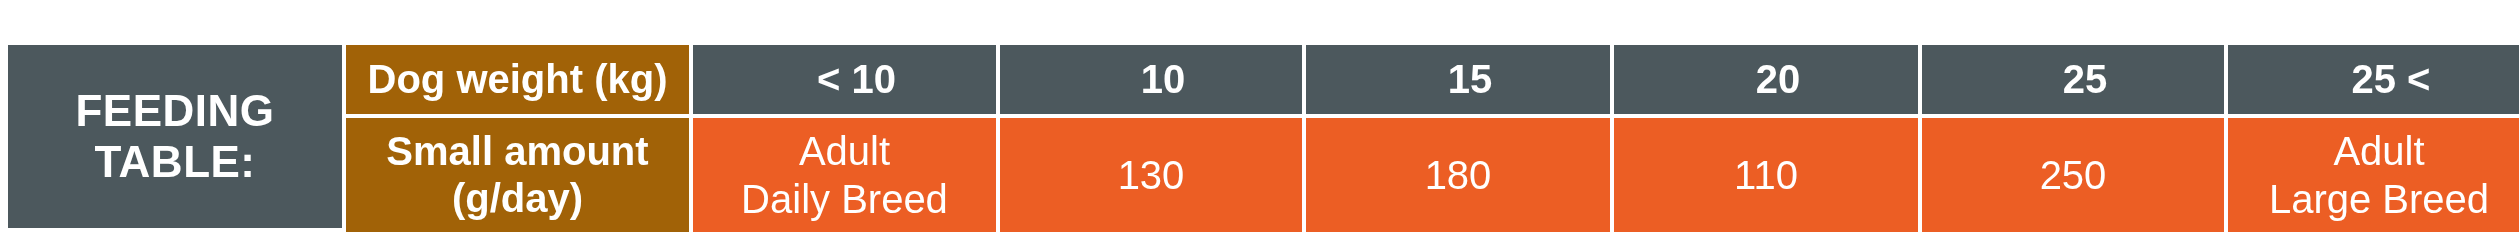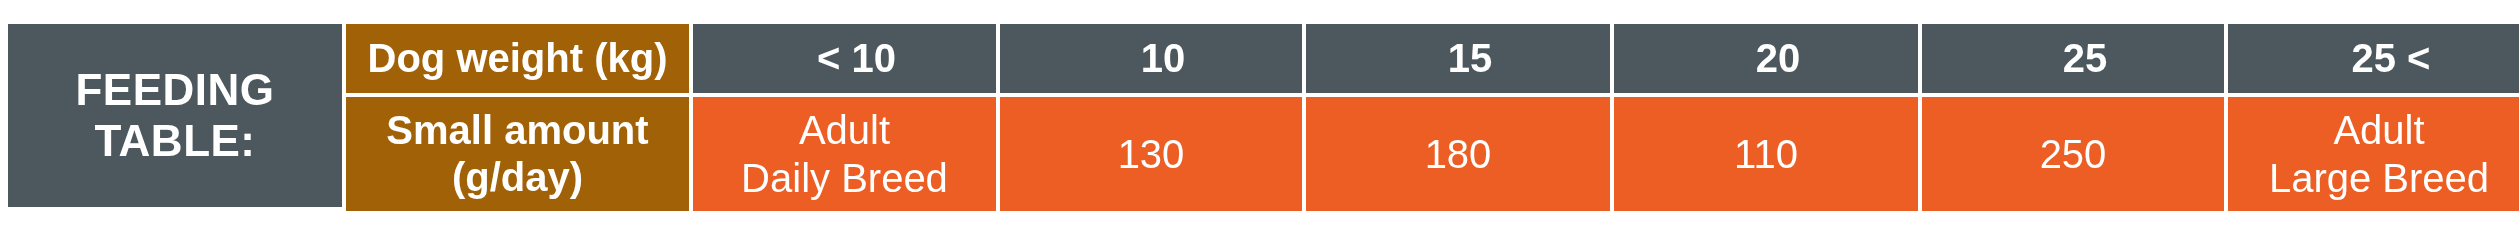--- a/index.html
+++ b/index.html
@@ -18,21 +18,21 @@
     position: relative;
     width: 2519px;
     height: 237px;
     background: #ffffff;
   }
 
   
   .feeding-table {
     position: absolute;
     left: 8px;
-    top: 24px;
+    top: 45px;
     width: 2494px;
     height: 183px;
     display: grid;
     grid-template-columns: 334px 343px 303px 302px 304px 304px 302px 302px;
     grid-template-rows: 69px 114px;
     background: #ffffff;
     column-gap: 4px;
     row-gap: 4px;
     box-sizing: border-box;
   }

